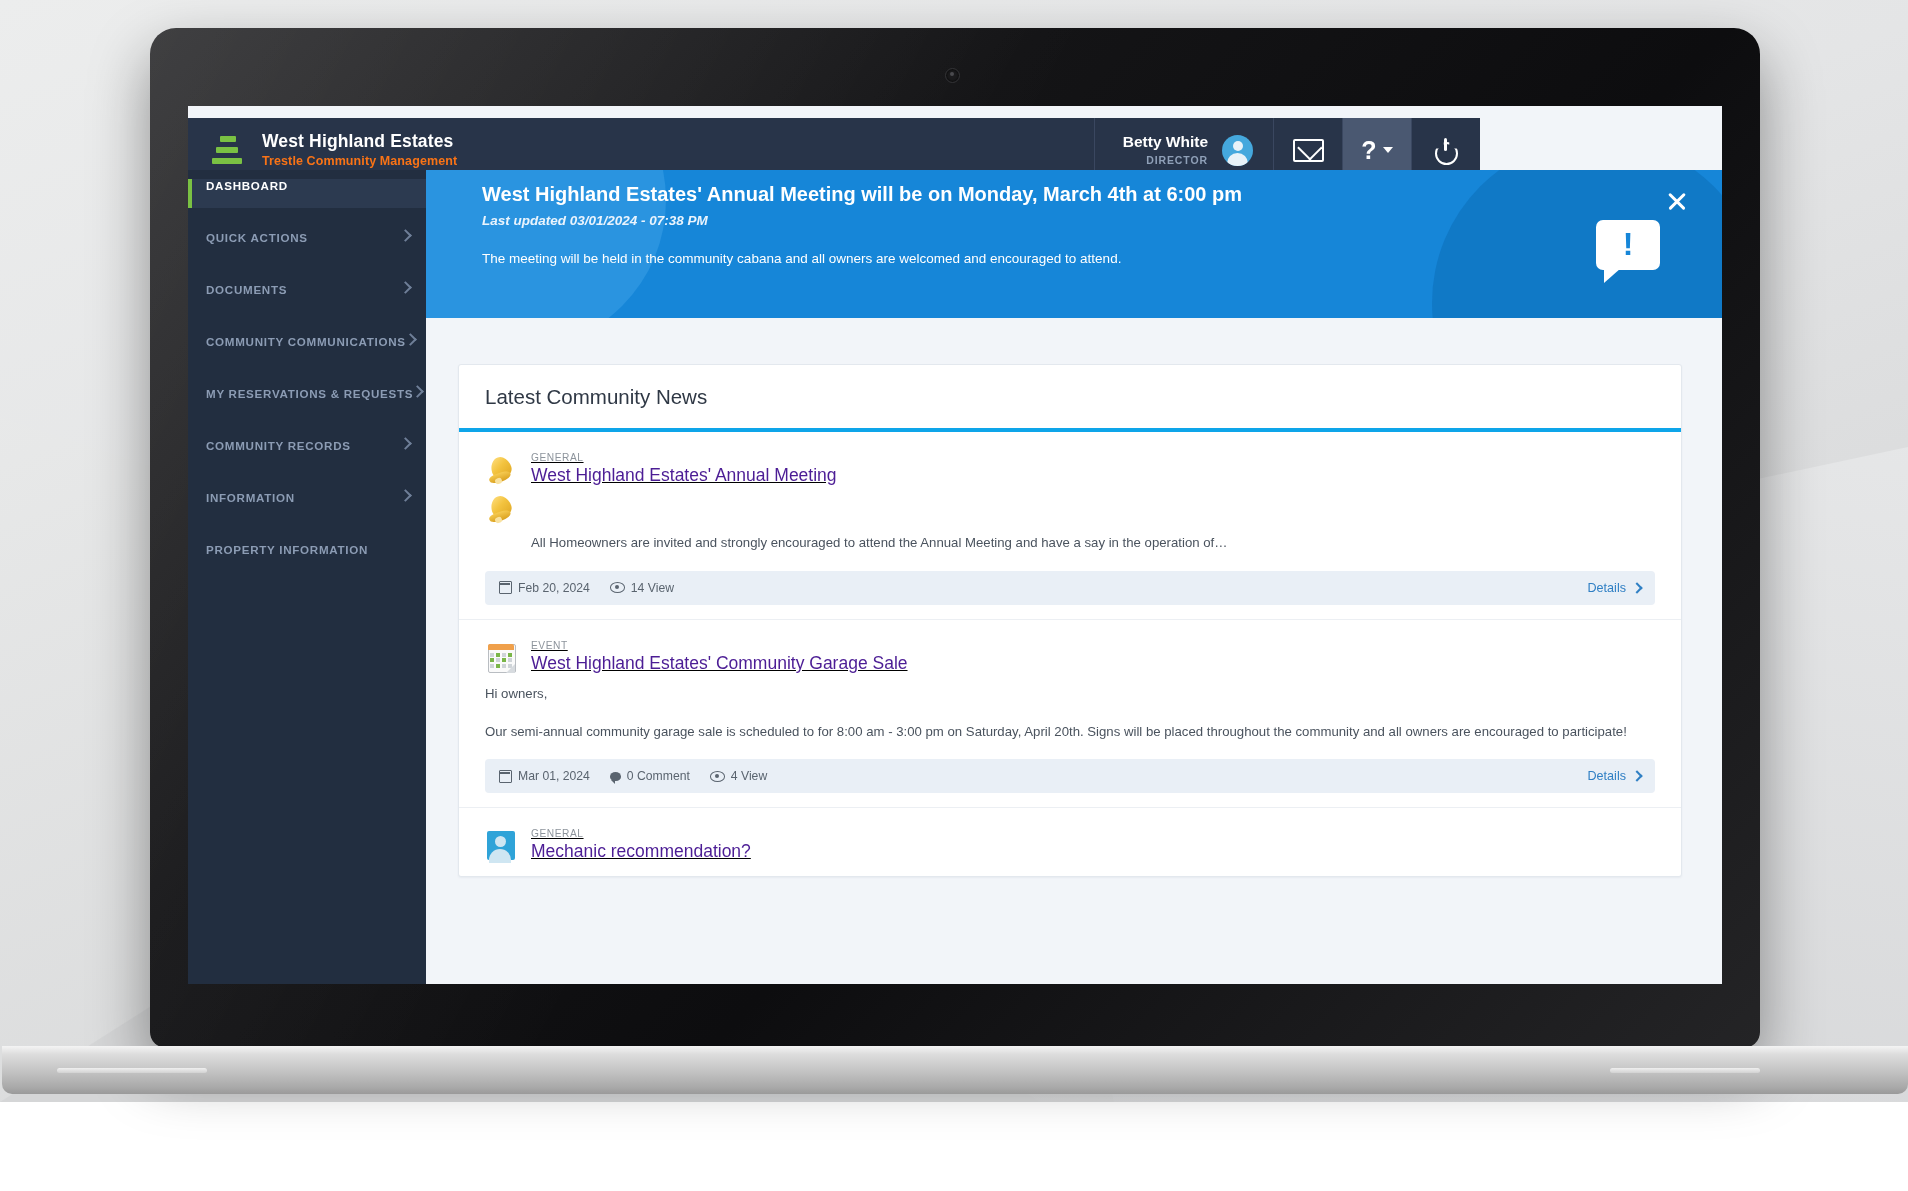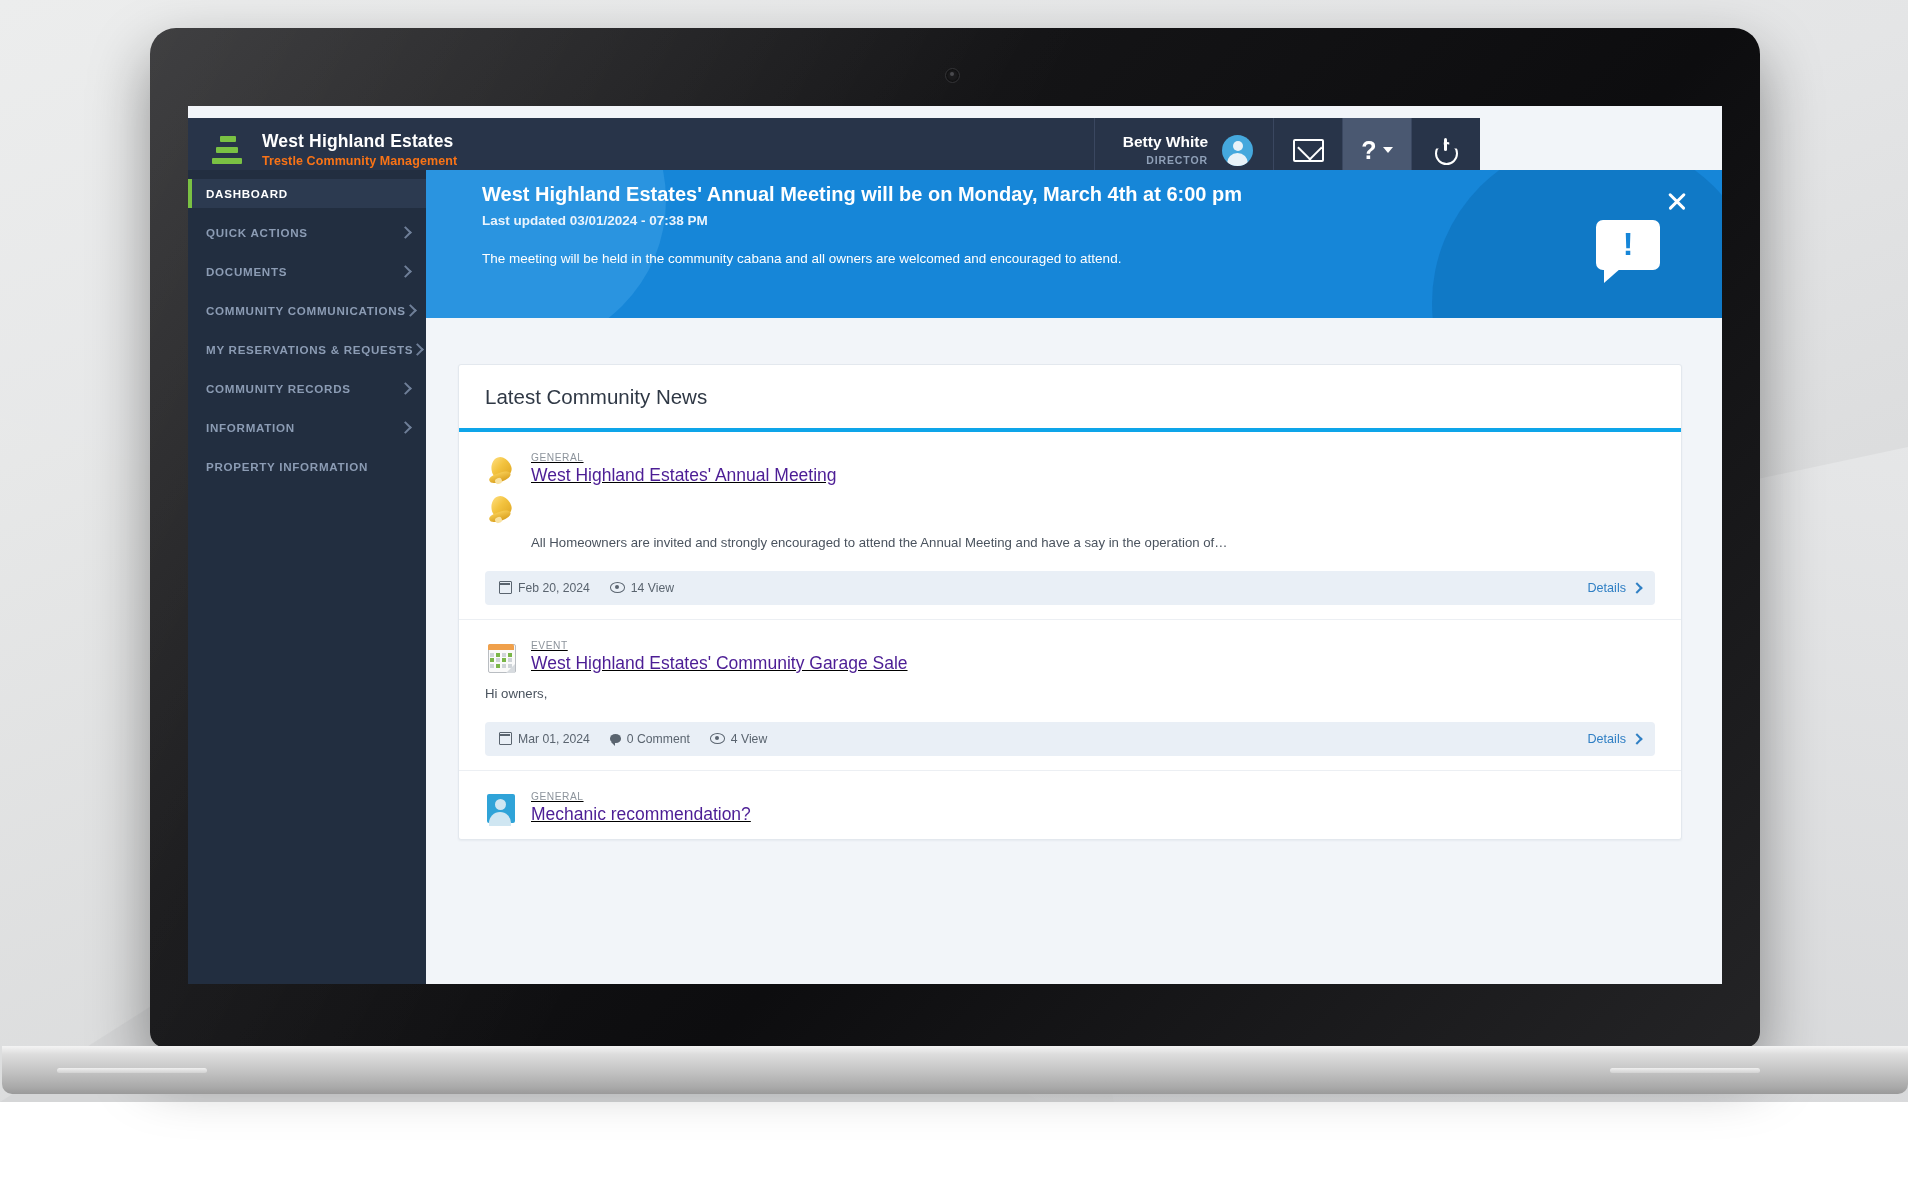--- a/index.html
+++ b/index.html
@@ -208,26 +208,26 @@
 
   
   .sidebar {
     position:absolute; left:0; top:64px;
     width: 238px; height: 814px;
     background:#222e40;
   }
   .nav-item {
     position: relative;
     height: 29px;
-    display:flex; align-items:center;
+    display:flex; 
     padding: 0 16px 0 18px;
     color:#8c9cb4;
     font-size: 11.6px; font-weight: bold;
     letter-spacing: .72px;
-    margin-bottom: 1px;
+    margin-bottom: 14px;
   }
   .nav-item .lbl { flex:1 1 auto; white-space: nowrap; }
   .nav-item.active { background:#2c3a50; color:#ffffff; }
   .nav-item.active::before{
     content:""; position:absolute; left:0; top:0; bottom:0;
     width:4px; background:#7ac143;
   }
   .chev {
     width: 7px; height: 7px;
     border-right: 2px solid #6f7f98;
@@ -265,21 +265,21 @@
     background:#0f74c0; opacity:.75;
   }
   .banner-inner{
     position:relative; z-index:2;
     padding: 12px 210px 0 56px;
   }
   .banner-title{
     font-size: 20px; font-weight: bold; line-height:1.25;
   }
   .banner-sub{
-    font-size: 13.5px; font-weight: bold;
+    font-size: 13.5px; font-style: italic; font-weight: bold;
     margin-top: 6px; color:#eaf4fd;
   }
   .banner-body{
     font-size: 13.5px; margin-top: 23px; color:#ffffff;
   }
   .banner-close{
     position:absolute; right: 34px; top: 20px; z-index:3;
     width:22px;height:22px;
   }
   .banner-close::before,.banner-close::after{
@@ -620,20 +620,21 @@
                   </div>
                 <div class="c-fold"></div>
               </div>
               <div>
                 <div class="art-cat">EVENT</div>
                 <div class="art-title">West Highland Estates' Community Garage Sale</div>
               </div>
             </div>
             <div class="art-body">
               <div class="art-plain">Hi owners,</div>
+              <div class="art-plain">Our semi-annual community garage sale is scheduled to for 8:00 am - 3:00 pm on Saturday, April 20th. Signs will be placed throughout the community and all owners are encouraged to participate!</div>
             </div>
             <div class="art-foot">
               <span class="meta">
                 <span class="m-cal"></span>
                 <span>Mar 01, 2024</span>
               </span>
               <span class="meta">
                 <span class="m-cmt"></span>
                 <span>0 Comment</span>
               </span>

